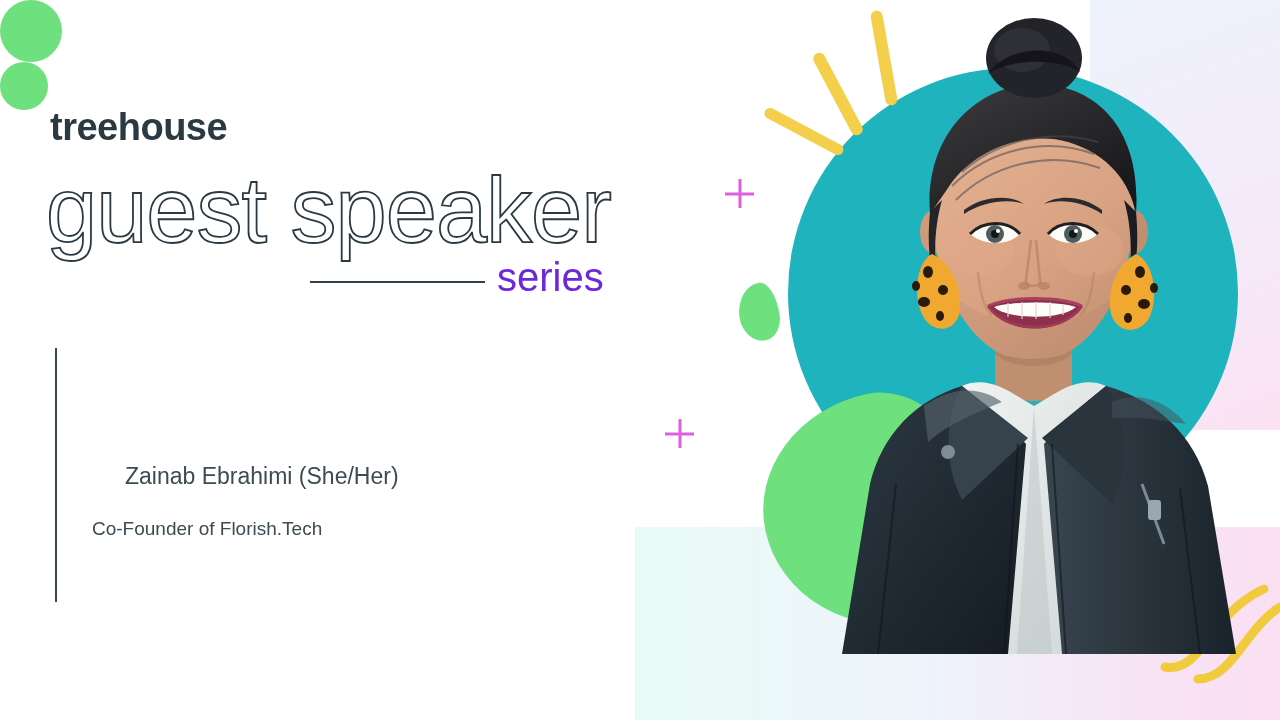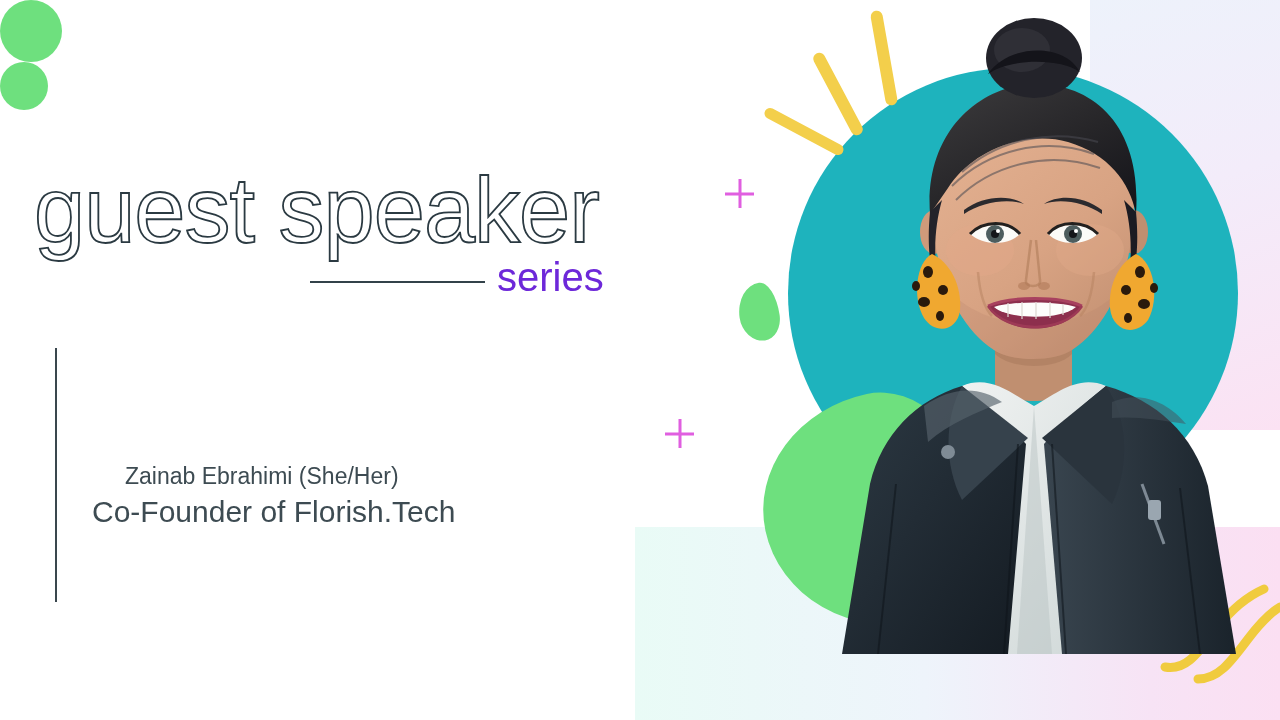--- a/index.html
+++ b/index.html
@@ -41,33 +41,33 @@
   
   #wave-svg{position:absolute;left:1160px;top:575px;width:120px;height:110px;}
 
   
   #portrait{position:absolute;left:812px;top:14px;width:440px;height:640px;}
   #portrait svg{display:block;width:100%;height:100%;}
 
   
   #brand{position:absolute;left:50px;top:108px;font-size:38px;font-weight:700;
     letter-spacing:-0.5px;color:#2b3a42;line-height:1;}
-  #headline{position:absolute;left:32px;top:160px;width:620px;height:105px;}
+  #headline{position:absolute;left:44px;top:160px;width:620px;height:105px;}
   #headline svg{display:block;width:100%;height:100%;}
   #series-rule{position:absolute;left:310px;top:281px;width:175px;height:2px;background:#33424a;}
   #series-word{position:absolute;left:497px;top:257px;font-size:40px;font-weight:400;
     color:#6d28d9;letter-spacing:0px;line-height:1;}
 
   #vrule{position:absolute;left:55px;top:348px;width:2px;height:254px;background:#3a474e;}
 
   #talk-title{position:absolute;left:92px;top:370px;width:460px;font-size:30px;
     font-weight:700;color:#2b3a42;line-height:1.3;letter-spacing:-0.2px;}
   #speaker-name{position:absolute;left:92px;top:461px;font-size:23px;font-weight:400;
     color:#3d4b52;line-height:1.35;letter-spacing:0px;margin-left:33px;}
-  #speaker-role{position:absolute;left:92px;top:492px;font-size:30px;font-weight:400;
+  #speaker-role{position:absolute;left:92px;top:516px;font-size:19px;font-weight:400;
     color:#3d4b52;line-height:1.35;letter-spacing:0px;}
   #datetime{position:absolute;left:92px;top:536px;font-size:38px;font-weight:700;
     color:#2b3a42;line-height:1.1;letter-spacing:-0.5px;}
 </style>
 </head>
 <body>
 
 <div id="stage">
 
   <div class="grad-panel" id="grad-topright"></div>
@@ -246,20 +246,21 @@
           <ellipse cx="328" cy="258" rx="5" ry="6"></ellipse>
           <ellipse cx="314" cy="276" rx="5" ry="5"></ellipse>
           <ellipse cx="332" cy="290" rx="6" ry="5"></ellipse>
           <ellipse cx="316" cy="304" rx="4" ry="5"></ellipse>
           <ellipse cx="342" cy="274" rx="4" ry="5"></ellipse>
         </g>
       </g>
     </svg>
   </div>
 
+  <div id="brand">treehouse</div>
 
   <div id="headline">
     <svg viewBox="0 0 620 105">
       <text id="hl-text" x="2" y="82" font-family="Liberation Sans, sans-serif" font-size="92" font-weight="400" letter-spacing="-1" fill="none" stroke="#2b3a42" stroke-width="1.8">guest speaker</text>
     </svg>
   </div>
 
   <div id="series-rule"></div>
   <div id="series-word">series</div>
 

